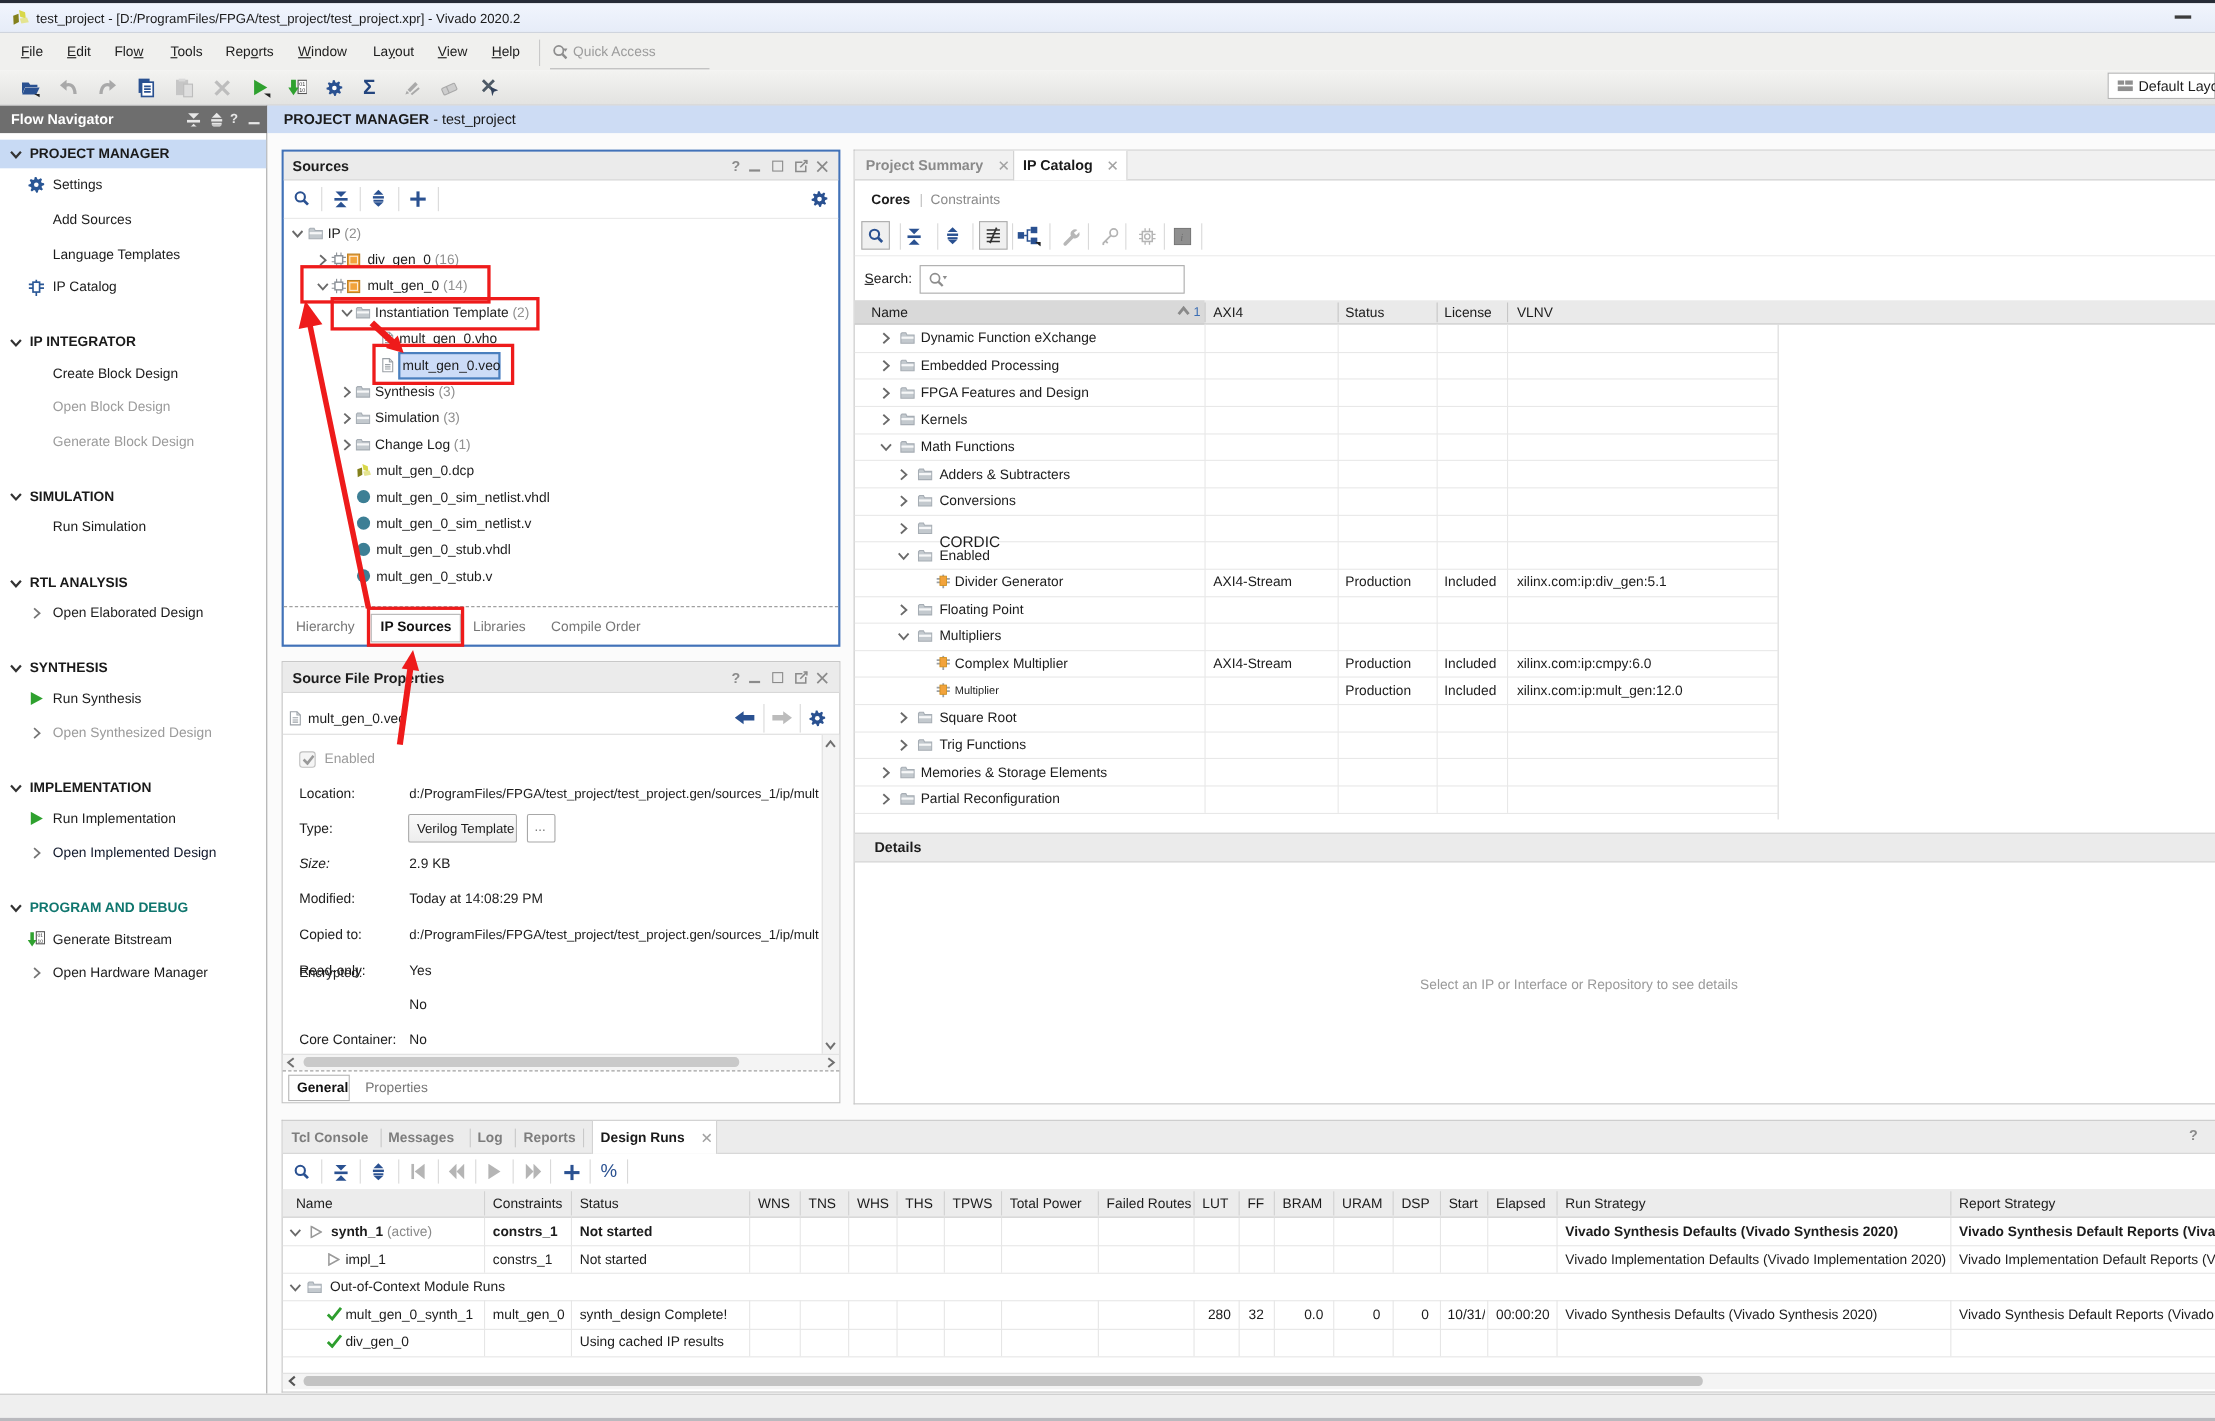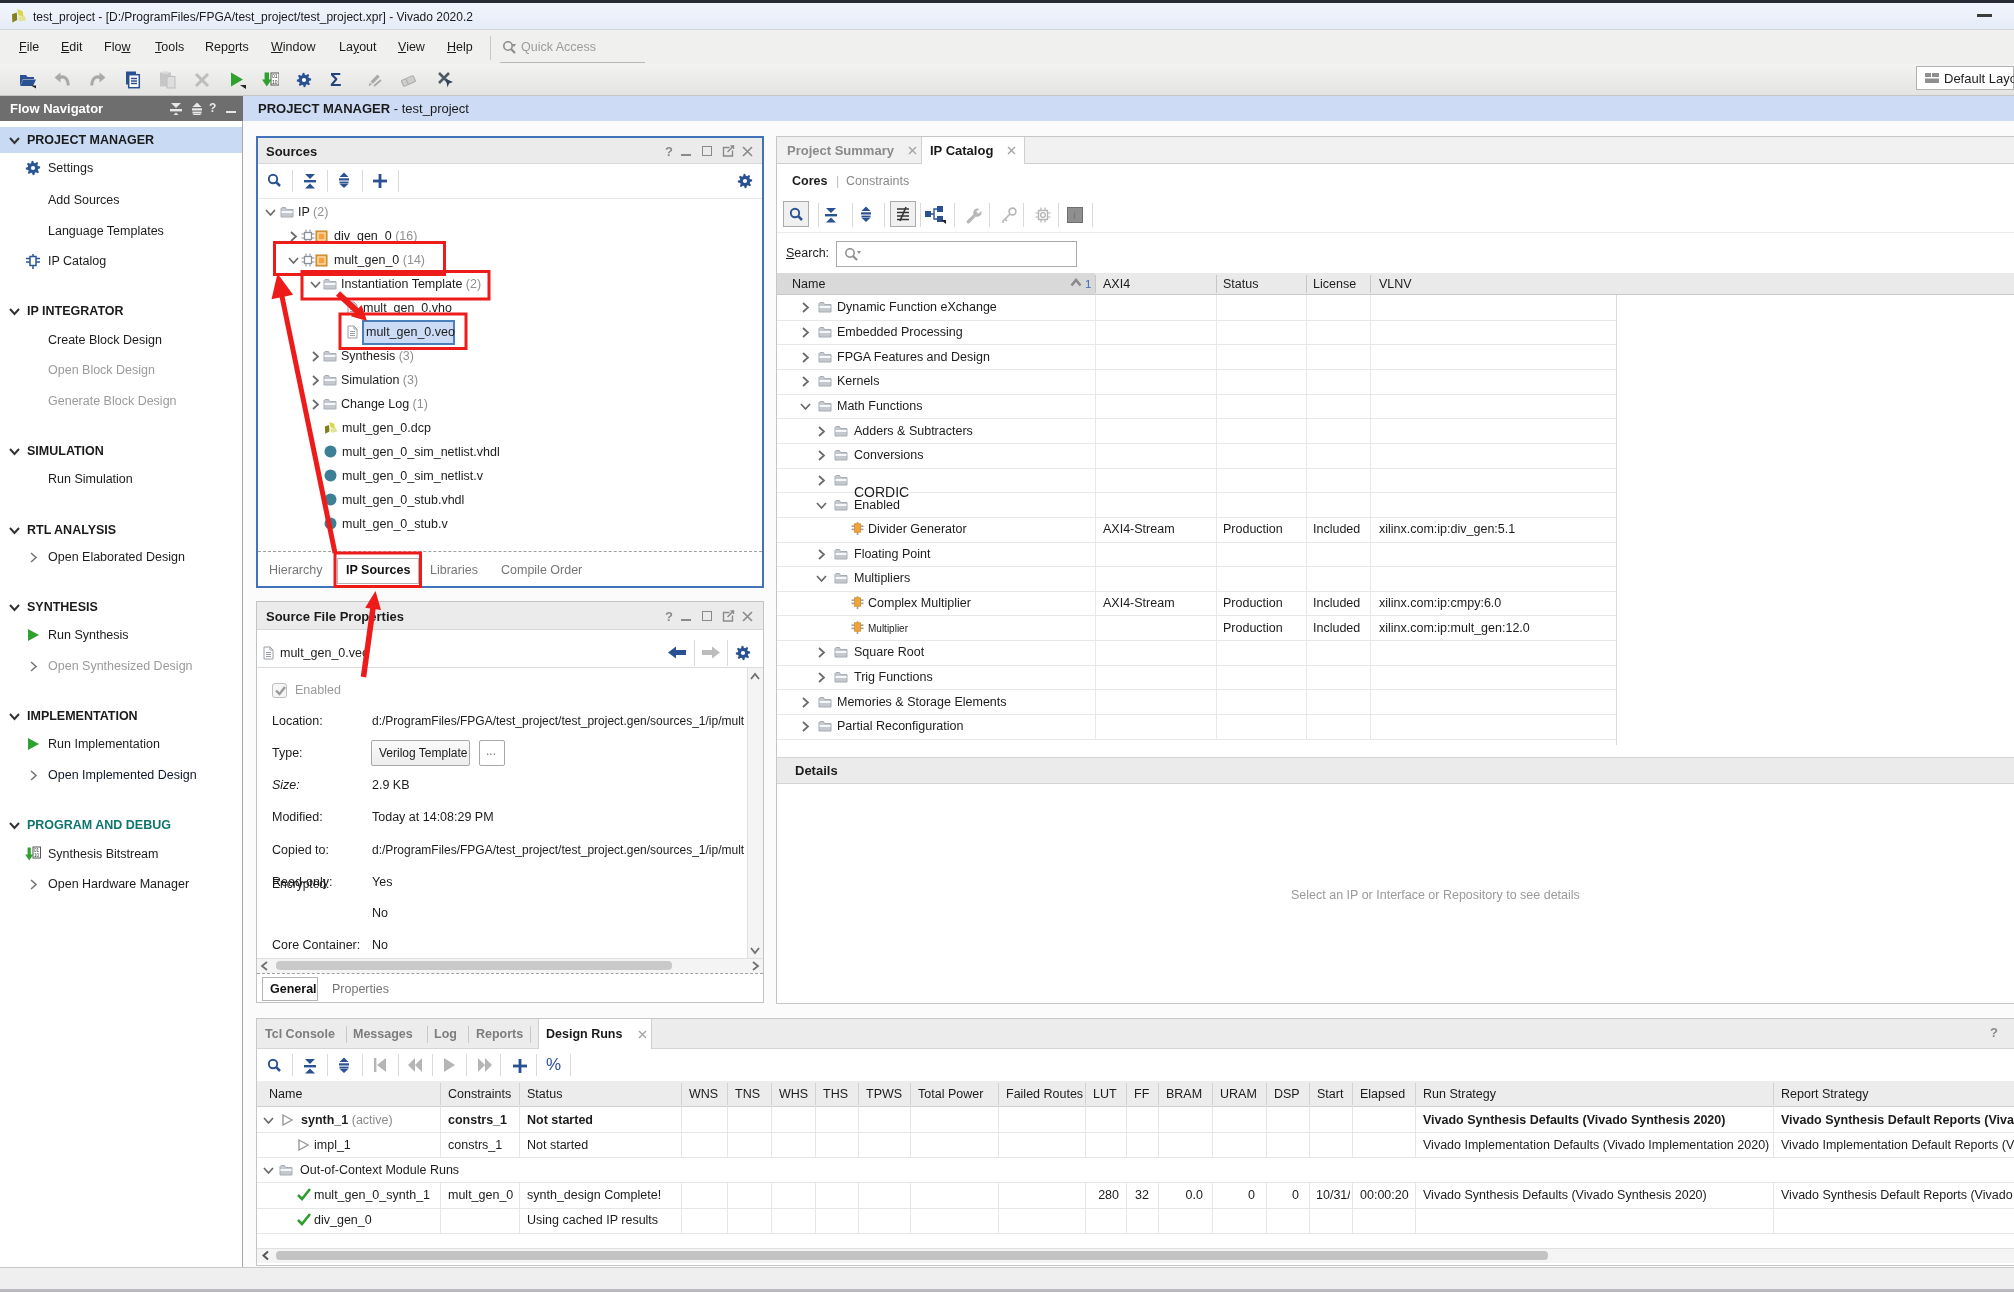--- a/index.html
+++ b/index.html
@@ -189,21 +189,21 @@
     <polyline points="2,4 6.5,9 11,4" fill="none" stroke="#333" stroke-width="2"></polyline>
   </svg>
 <div style="position:absolute;left:27px;top:825px;transform:translateY(-50%);white-space:nowrap;font-weight:bold;font-size:12.5px;color:#0f766e;">PROGRAM AND DEBUG</div>
 <svg style="position:absolute;left:25px;top:846px;" width="16" height="16" viewBox="0 0 16 16">
     <rect x="8" y="1" width="7.5" height="11" fill="#ffffff" stroke="#555" stroke-width="1"></rect>
     <text x="9" y="6" font-size="4.6" fill="#333" font-family="Liberation Sans">01</text>
     <text x="9" y="11" font-size="4.6" fill="#333" font-family="Liberation Sans">10</text>
     <rect x="2.6" y="1.5" width="3.2" height="7.5" fill="#2fa12f"></rect>
     <polygon points="0.2,8.5 8.2,8.5 4.2,14.5" fill="#2fa12f"></polygon>
   </svg>
-<div style="position:absolute;left:48px;top:854px;transform:translateY(-50%);white-space:nowrap;font-size:12.5px;color:#1c1c1c;">Synthesis Bitstream</div>
+<div style="position:absolute;left:48px;top:854px;transform:translateY(-50%);white-space:nowrap;font-size:12.5px;color:#1c1c1c;">Generate Bitstream</div>
 <svg style="position:absolute;left:27px;top:878px;" width="12" height="12" viewBox="0 0 12 12">
     <polyline points="4,2 9,6.5 4,11" fill="none" stroke="#777" stroke-width="1.6"></polyline>
   </svg>
 <div style="position:absolute;left:48px;top:884px;transform:translateY(-50%);white-space:nowrap;font-size:12.5px;color:#1c1c1c;">Open Hardware Manager</div>
 <div style="position:absolute;left:243px;top:96px;width:1771px;height:25px;background:#cddcf4;"></div>
 <div style="position:absolute;left:258px;top:108px;transform:translateY(-50%);white-space:nowrap;font-size:13px;color:#1a1a1a;"><span class="b">PROJECT MANAGER</span> - test_project</div>
 <div style="position:absolute;left:256px;top:136px;width:508px;height:452px;background:#ffffff;border:2px solid #4272b8;"></div>
 <div style="position:absolute;left:258px;top:138px;width:504px;height:26px;background:#ebebeb;border-bottom:1px solid #d8d8d8;"></div>
 <div style="position:absolute;left:266px;top:151px;transform:translateY(-50%);white-space:nowrap;font-weight:bold;font-size:13px;">Sources</div>
 <div style="position:absolute;left:665px;top:151px;transform:translateY(-50%);white-space:nowrap;color:#8a8a8a;font-size:13px;font-weight:bold;">?</div>

